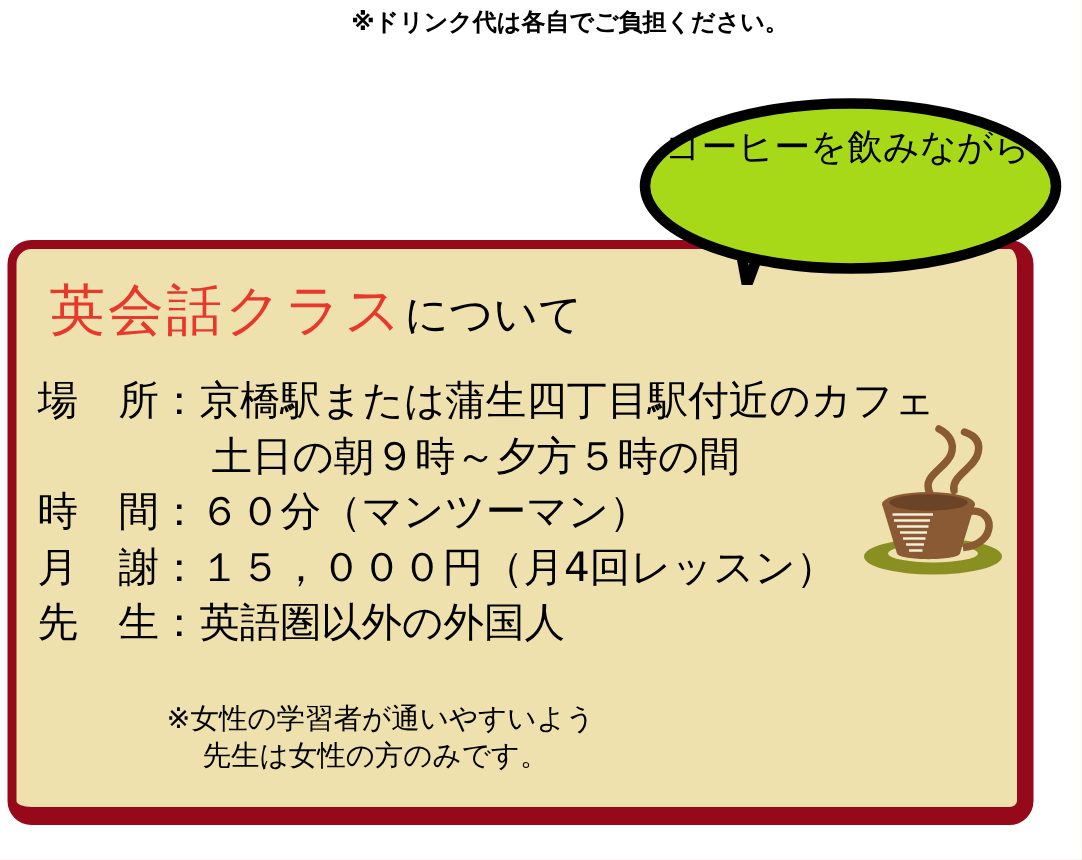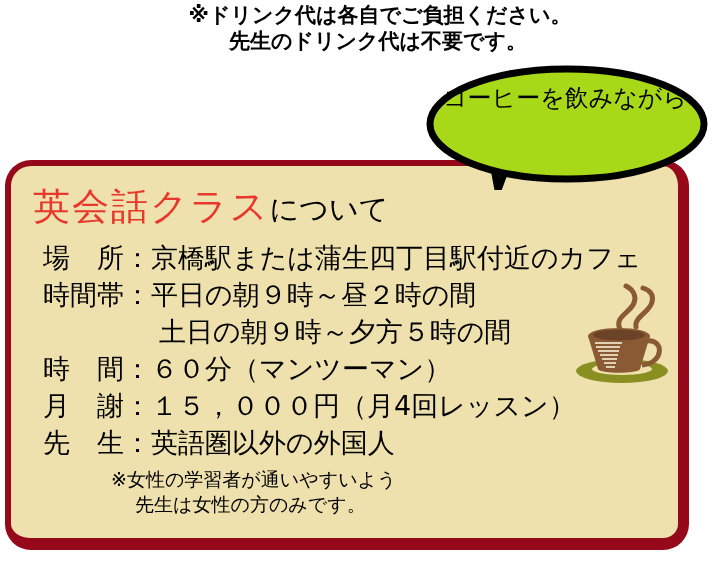--- a/index.html
+++ b/index.html
@@ -16,21 +16,21 @@
     color: #000000;
   }
 
   
   #top-notice {
     position: absolute;
     left: 0;
     top: 2px;
     width: 720px;
     text-align: center;
-    font-size: 21px;
+    font-size: 16px;
     line-height: 26px;
     font-weight: 700;
     letter-spacing: 0px;
     color: #000000;
   }
   #top-notice .notice-line {
     display: block;
     white-space: nowrap;
   }
   #top-notice .notice-line.line1 { padding-left: 40px; }
@@ -41,21 +41,21 @@
     position: absolute;
     left: 5px;
     top: 160px;
     width: 684px;
     height: 390px;
     box-sizing: border-box;
     background: #eee1ad;
     border: 6px solid #96091b;
     border-right-width: 11px;
     border-bottom-width: 12px;
-    border-radius: 26px;
+    border-radius: 16px;
     z-index: 2;
   }
 
   #card-inner {
     position: relative;
     width: 100%;
     height: 100%;
   }
 
   
@@ -75,23 +75,22 @@
   #card-title .title-suffix {
     font-size: 29px;
     color: #000000;
     letter-spacing: 0px;
   }
 
   
   #card-rows {
     position: absolute;
     left: 14px;
-    top: 73px;
+    top: 83px;
     width: 640px;
-    margin-left: 18px;
   }
   .row {
     display: block;
     white-space: nowrap;
     font-size: 27px;
     line-height: 37px;
     letter-spacing: 0px;
     color: #000000;
   }
   .row.indented {
@@ -150,33 +149,31 @@
   }
   #bubble-text .bl1 { font-size: 20px; line-height: 27px; }
   #bubble-text .bl2 { font-size: 24px; line-height: 29px; }
   #bubble-text .bl3 { font-size: 26px; line-height: 33px; }
 </style>
 </head>
 <body>
 
 <div id="top-notice">
   <span class="notice-line line1">※ドリンク代は各自でご負担ください。</span>
-  <span class="notice-line line2">先生のドリンク代は不要です。</span>
 </div>
 
 <div id="card">
   <div id="card-inner">
 
     <div id="card-title">
       <span class="title-main">英会話クラス</span><span class="title-suffix">について</span>
     </div>
 
     <div id="card-rows">
       <span class="row">場　所：京橋駅または蒲生四丁目駅付近のカフェ</span>
-      <span class="row">時間帯：平日の朝９時～昼２時の間</span>
       <span class="row indented">土日の朝９時～夕方５時の間</span>
       <span class="row">時　間：６０分（マンツーマン）</span>
       <span class="row">月　謝：１５，０００円（月4回レッスン）</span>
       <span class="row">先　生：英語圏以外の外国人</span>
     </div>
 
     <div id="card-footnote">
       <span class="fn-line fn1">※女性の学習者が通いやすいよう</span>
       <span class="fn-line fn2">先生は女性の方のみです。</span>
     </div>

